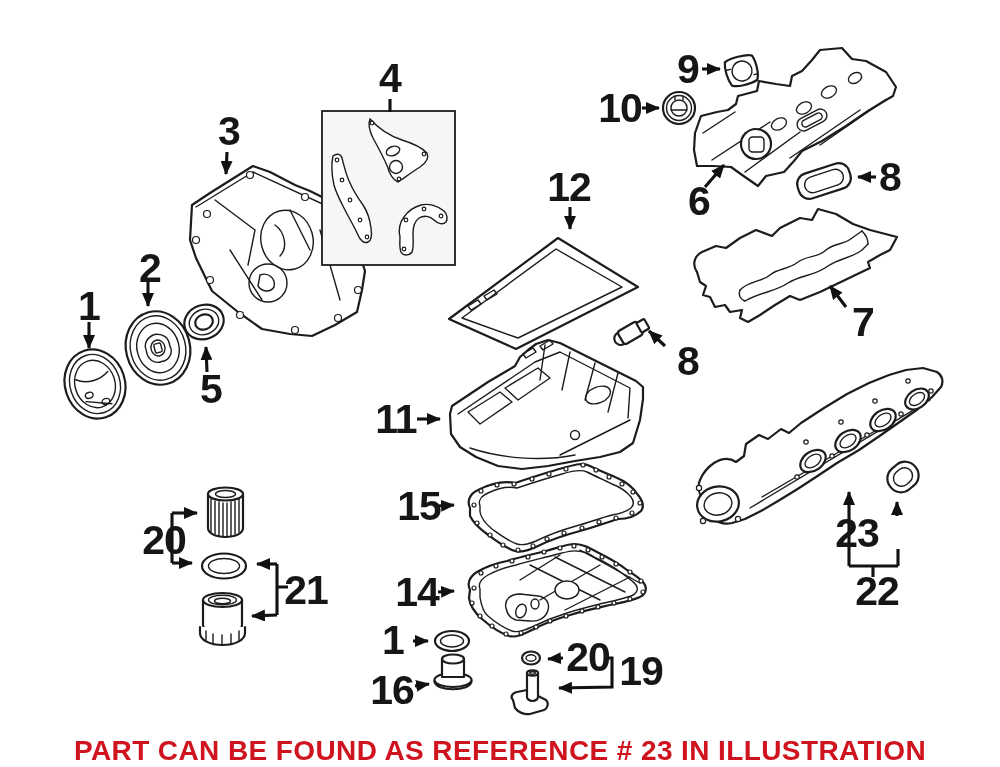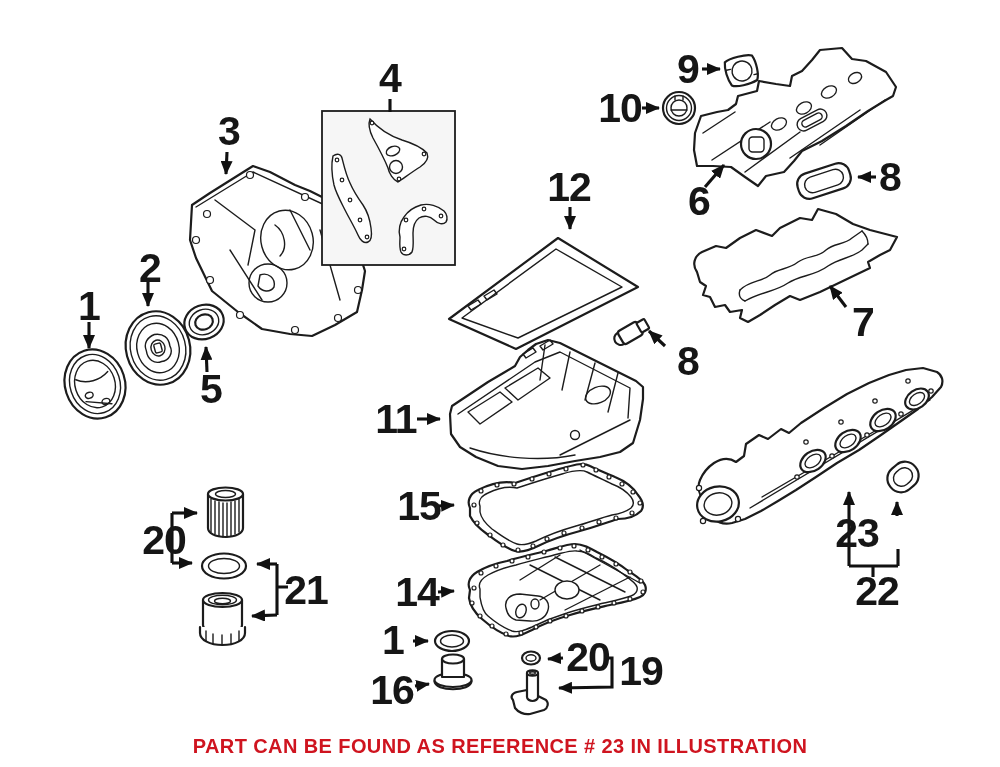--- a/index.html
+++ b/index.html
@@ -9,21 +9,21 @@
     user-select:none;
   }
   .canvas svg{position:absolute;left:0;top:0;}
   .callout{
     position:absolute;transform:translate(-50%,-50%);
     font-size:41px;font-weight:700;color:#161616;line-height:1;
     letter-spacing:-1px;white-space:nowrap;
   }
   .caption{
     position:absolute;left:0;right:0;top:735px;text-align:center;
-    font-size:20px;font-weight:700;color:#cf141f;letter-spacing:0.4px;
+    font-size:28px;font-weight:700;color:#cf141f;letter-spacing:0.4px;
     white-space:nowrap;
   }
   
   .s2 {fill:#fff;stroke:#1c1c1c;stroke-width:2.2;stroke-linejoin:round;stroke-linecap:round;}
   .s1 {fill:none;stroke:#1c1c1c;stroke-width:1.4;stroke-linejoin:round;stroke-linecap:round;}
   .hw {fill:#fff;stroke:#1c1c1c;stroke-width:1.4;}
   .bh {fill:#fff;stroke:#1c1c1c;stroke-width:1.2;}
   .box{fill:#f6f6f6;stroke:#1c1c1c;stroke-width:1.8;}
   .arr{fill:none;stroke:#111;stroke-width:3.1;stroke-linecap:butt;stroke-linejoin:miter;}
 </style>

